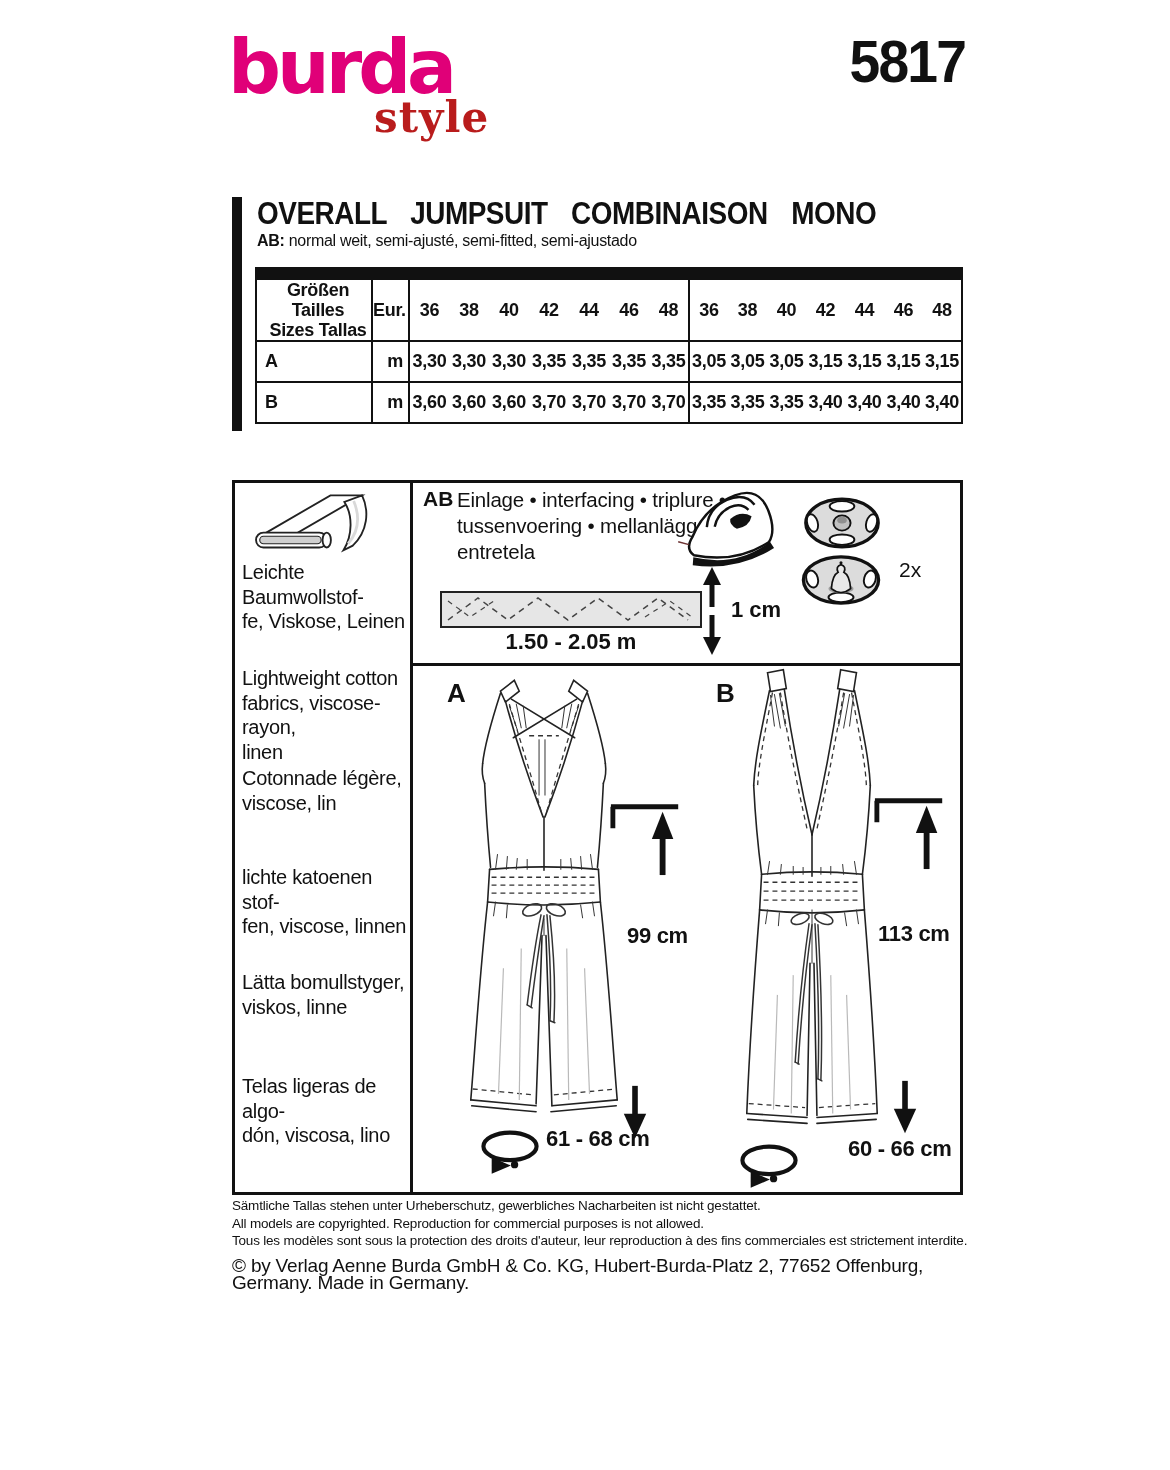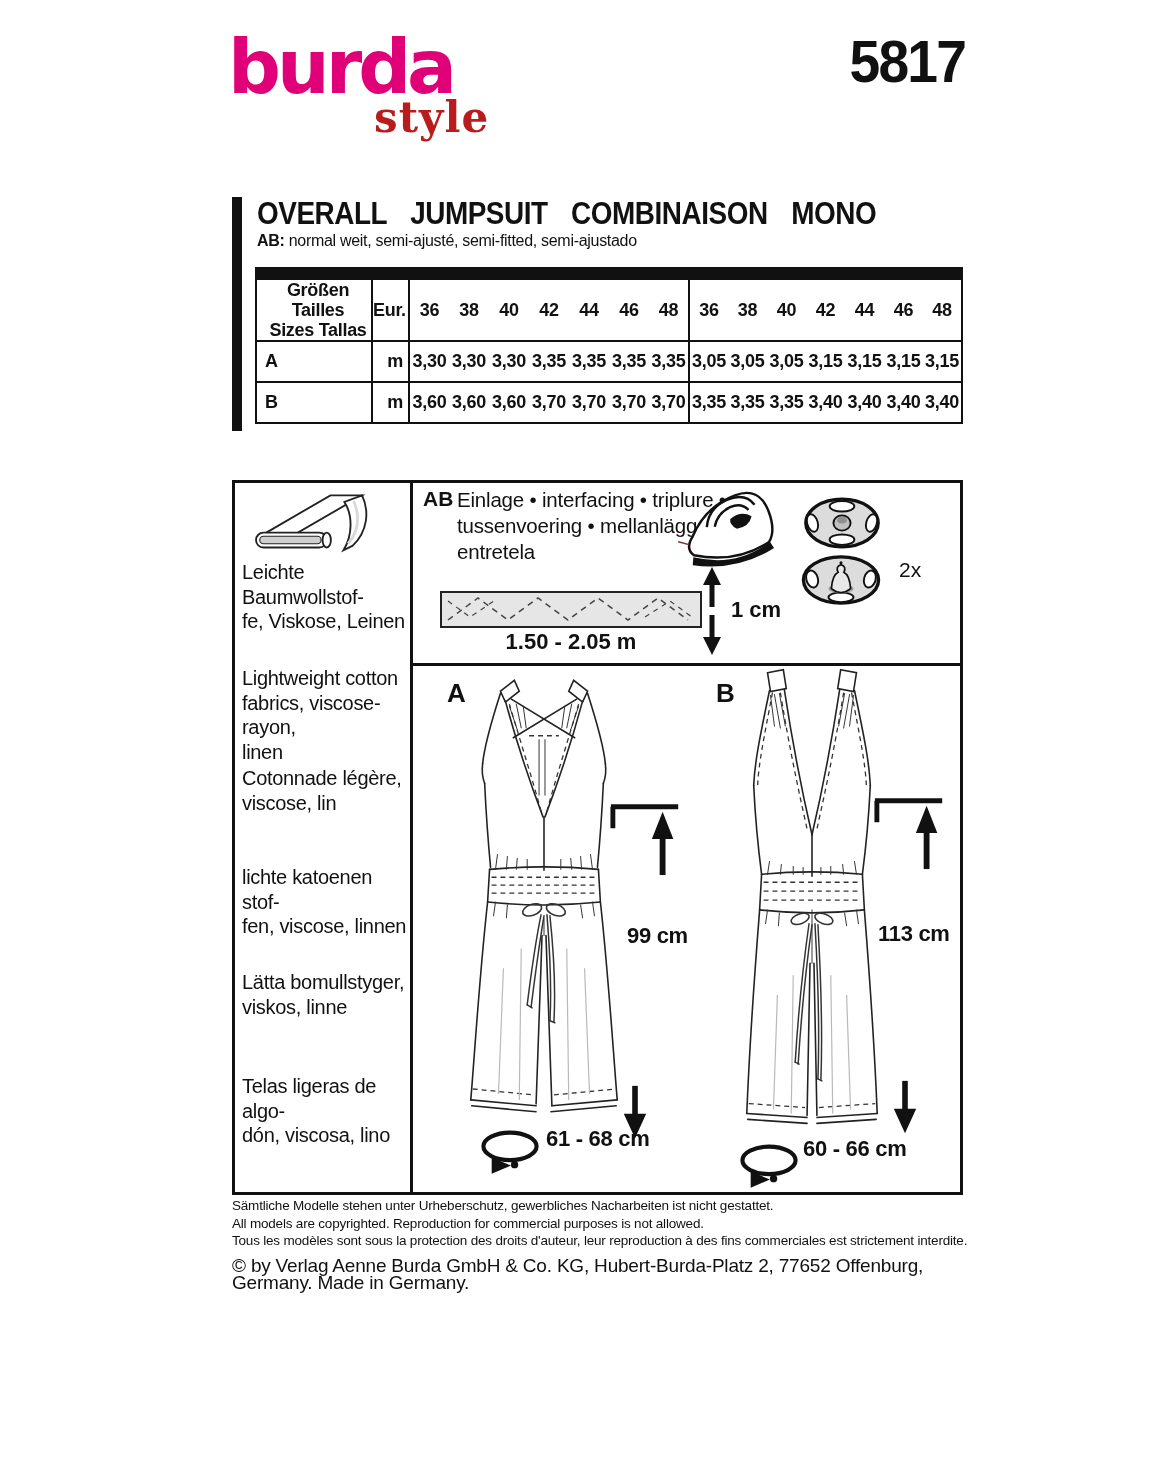--- a/index.html
+++ b/index.html
@@ -402,22 +402,22 @@
   <div class="abs meas" style="left:878px;top:921px">113 cm</div>
   <svg class="abs" style="left:891px;top:1078px" width="28" height="58" viewBox="0 0 30 60">
     <line x1="15" y1="2" x2="15" y2="34" stroke="#111" stroke-width="6"></line>
     <polygon points="3,32 27,32 15,58" fill="#111"></polygon>
   </svg>
   <svg class="abs" style="left:736px;top:1140px" width="66" height="48" viewBox="0 0 72 52">
     <ellipse cx="36" cy="22" rx="29" ry="15" fill="none" stroke="#111" stroke-width="4.5"></ellipse>
     <polygon points="16,34 16,52 37,43" fill="#111"></polygon>
     <circle cx="41" cy="42" r="4" fill="#111"></circle>
   </svg>
-  <div class="abs meas" style="left:803px;top:1136px">60 - 66 cm</div>
+  <div class="abs meas" style="left:848px;top:1136px">60 - 66 cm</div>
 
   <div class="abs footer">
-    <div>Sämtliche Modelle stehen unter Urheberschutz, gewerbliches Nacharbeiten ist nicht gestattet.</div>
+    <div>Sämtliche Tallas stehen unter Urheberschutz, gewerbliches Nacharbeiten ist nicht gestattet.</div>
     <div>All models are copyrighted. Reproduction for commercial purposes is not allowed.</div>
     <div>Tous les modèles sont sous la protection des droits d'auteur, leur reproduction à des fins commerciales est strictement interdite.</div>
     <div class="copy">© by Verlag Aenne Burda GmbH &amp; Co. KG, Hubert-Burda-Platz 2, 77652 Offenburg, Germany. Made in Germany.</div>
   </div>
 
 </div>
 
 </body></html>

